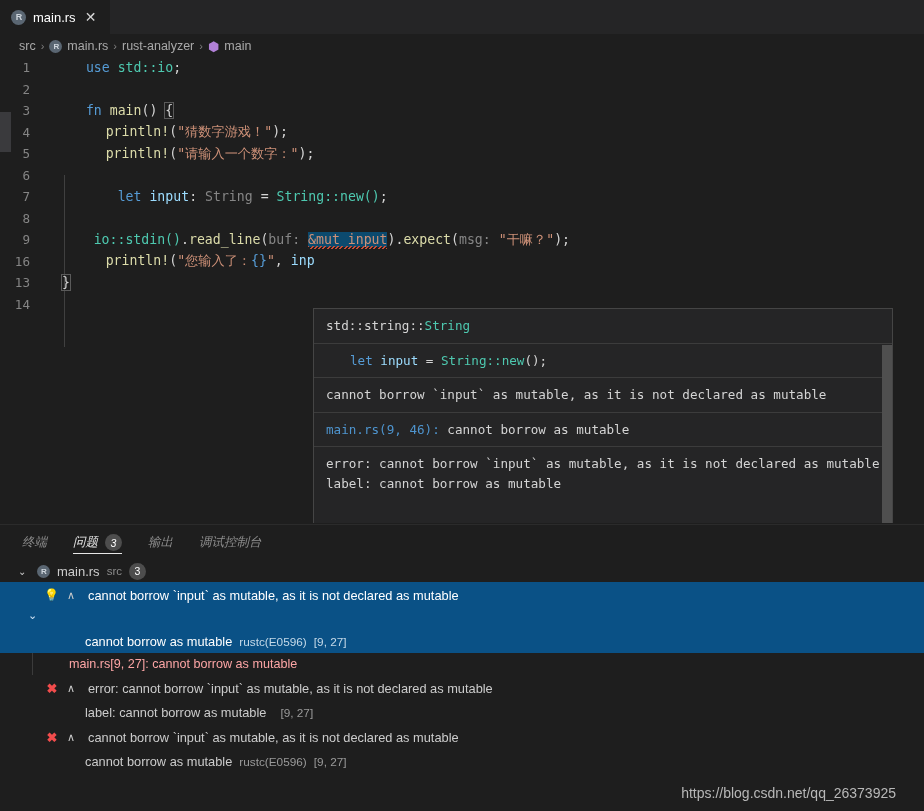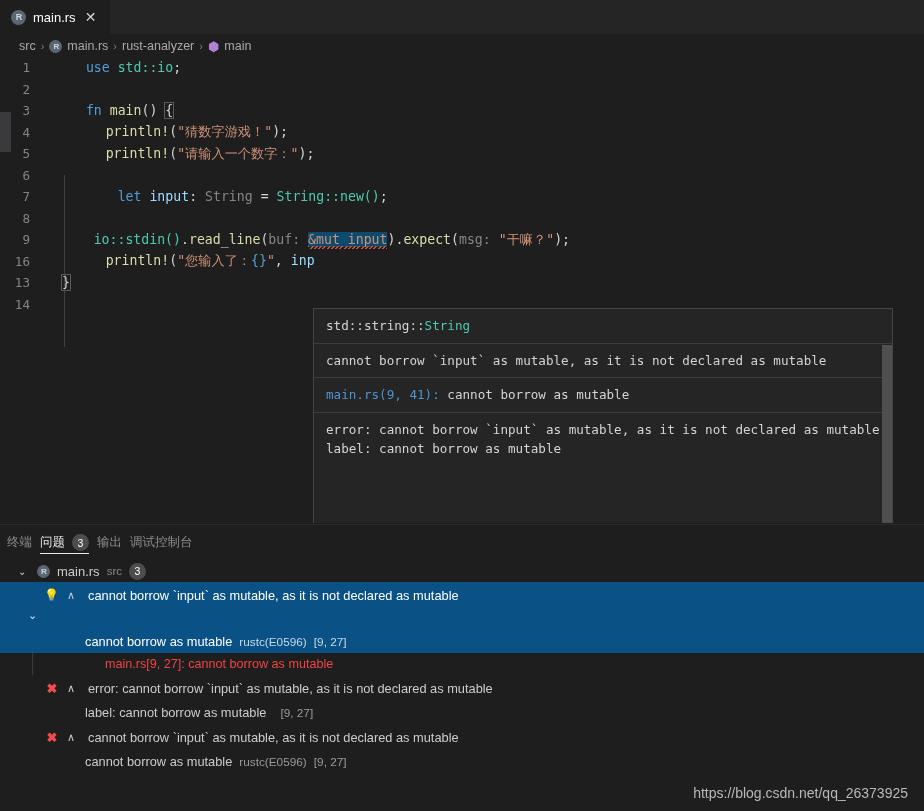--- a/index.html
+++ b/index.html
@@ -133,23 +133,24 @@
     position: absolute; right: 0; top: 36px;
     width: 10px; height: 190px; background: #4f4f4f;
   }
 
   
   .panel {
     position: absolute; left: 0; top: 524px; right: 0; bottom: 0;
     background: #1e1e1e; border-top: 1px solid #2b2b2b;
   }
   .panel-tabs {
-    display: flex; align-items: center; gap: 8px;
-    height: 35px; padding-left: 7px;
+    display: flex; align-items: center; gap: 26px;
+    height: 35px; padding-left: 22px;
     font-size: 12.5px;
+    font-style: italic;
   }
   .ptab {
     display: flex; align-items: center; gap: 7px;
     color: #8e8e8e; height: 100%; position: relative; cursor: pointer;
   }
   .ptab.active { color: #e7e7e7; text-align: right; }
   .ptab.active::after {
     content: ""; position: absolute; left: 0; right: 0; bottom: 6px;
     height: 1px; background: #e7e7e7;
   }
@@ -184,31 +185,31 @@
   .ic-chev { color: #cccccc; font-size: 11px; width: 14px; flex: 0 0 auto; line-height: 21px; }
   .prob-text { flex: 1 1 auto; }
   .prob-sub {
     padding-left: 85px; line-height: 21px; color: #cccccc;
     display: flex; align-items: baseline; gap: 7px;
   }
   .prob-sub.selected { background: #0a5186; color: #ffffff; }
   .dim { color: #9a9a9a; font-size: 11.8px; }
   .dim-b { color: #c5d9e8; font-size: 11.8px; }
   .related {
-    padding-left: 72px; color: #ef4444; line-height: 22px;
+    padding-left: 36px; color: #fca5a5; line-height: 22px;
     border-left: 1px solid #3b3b3b; margin-left: 32px;
     font-size: 12.6px;
   }
   .sel-gap { height: 22px; background: #0a5186; position: relative; }
   .sel-gap .chevdown {
     position: absolute; left: 28px; top: 0; color: #cfe3f5; font-size: 11px;
   }
 
   .watermark {
-    position: absolute; right: 16px; bottom: 10px;
+    position: absolute; right: 28px; bottom: 10px;
     color: #b8b8b8; font-size: 14px;
   }
 </style>
 </head>
 <body>
 
 <div class="app">
 
   <div class="tabbar">
     <div class="tab">
@@ -306,25 +307,26 @@
         <span class="ln">14</span>
         <span class="code"></span>
       </div>
     </div>
 
     <div class="hover">
       <div class="hv-sb"></div>
 
       <div class="hv-row"><span class="hv-code">std::string::</span><span class="type">String</span></div>
 
+      <div class="hv-row"><span class="kw">let</span><span class="hv-code"> </span><span class="var">input</span><span class="hv-code"> = </span><span class="type">String::new</span><span class="hv-code">();</span></div>
 
       <div class="hv-row">cannot borrow `input` as mutable, as it is not declared as mutable</div>
 
 
-      <div class="hv-row"><span class="hv-link">main.rs(9, 41):</span><span> cannot borrow as mutable</span></div>
+      <div class="hv-row"><span class="hv-link">main.rs(9, 46):</span><span> cannot borrow as mutable</span></div>
 
       <div class="hv-row">
         <div>error: cannot borrow `input` as mutable, as it is not declared as mutable</div>
         <div>label: cannot borrow as mutable</div>
       </div>
 
     </div>
   </div>
 
   <div class="panel">

